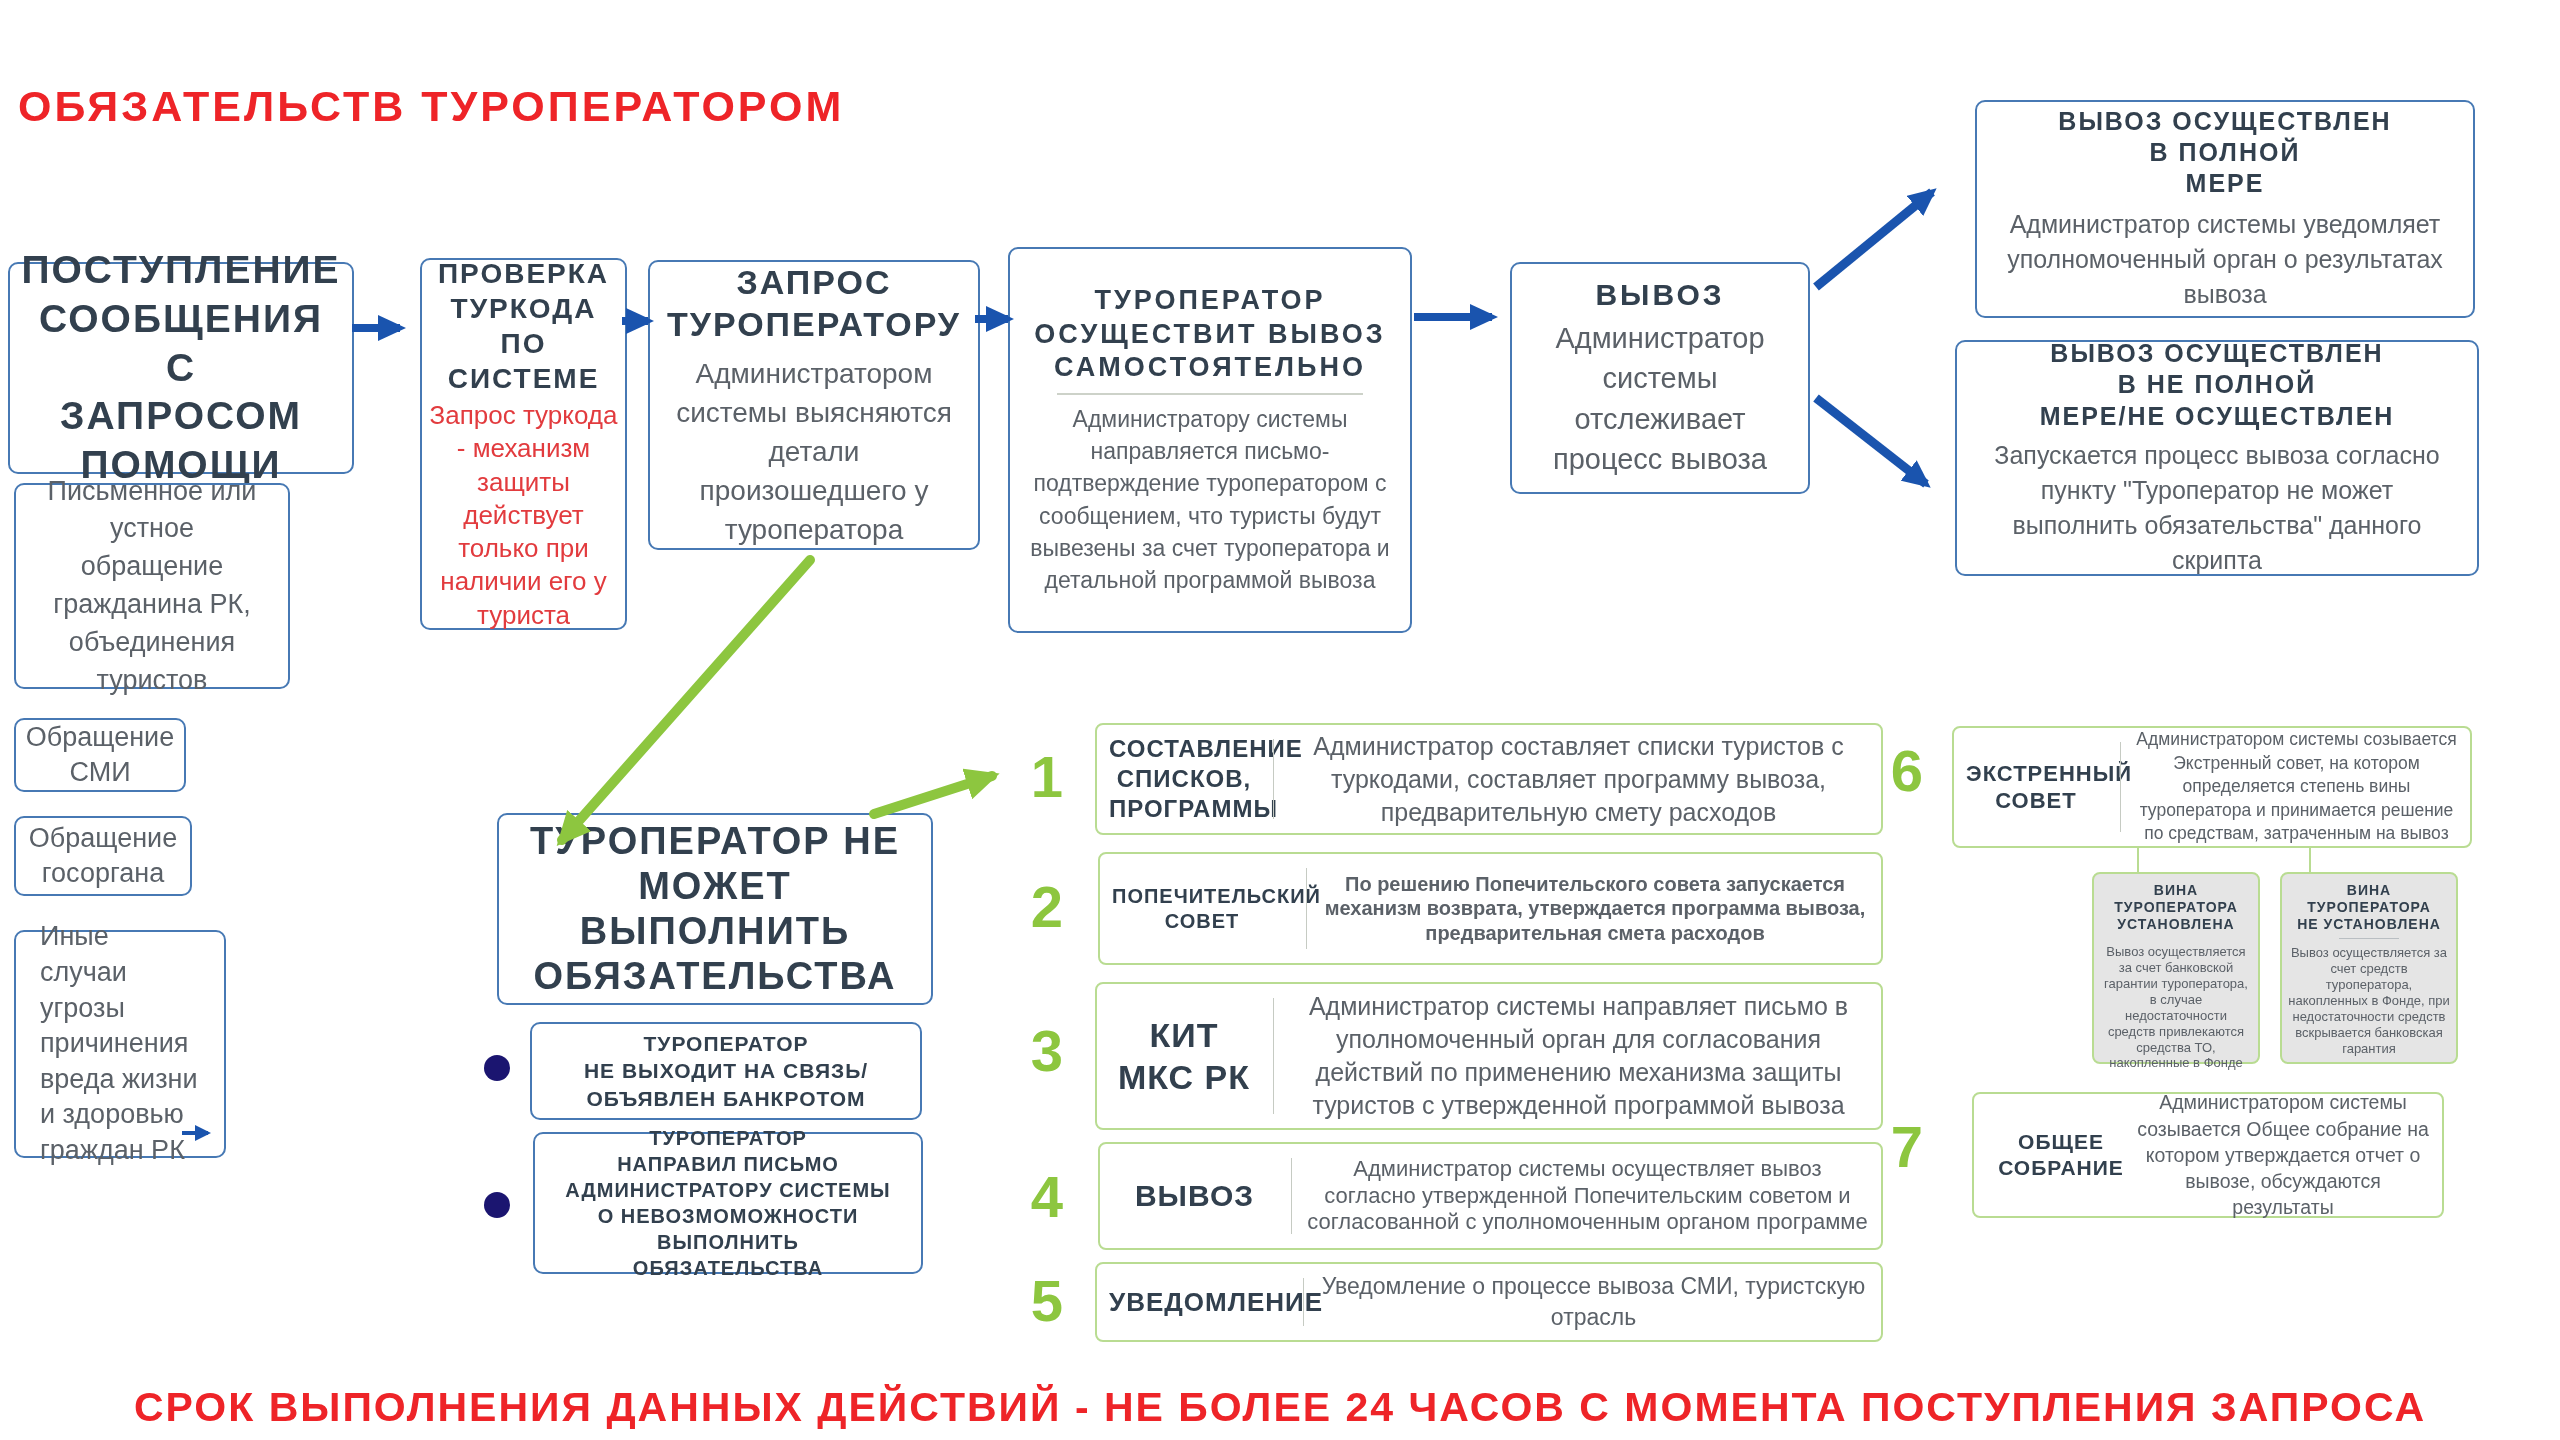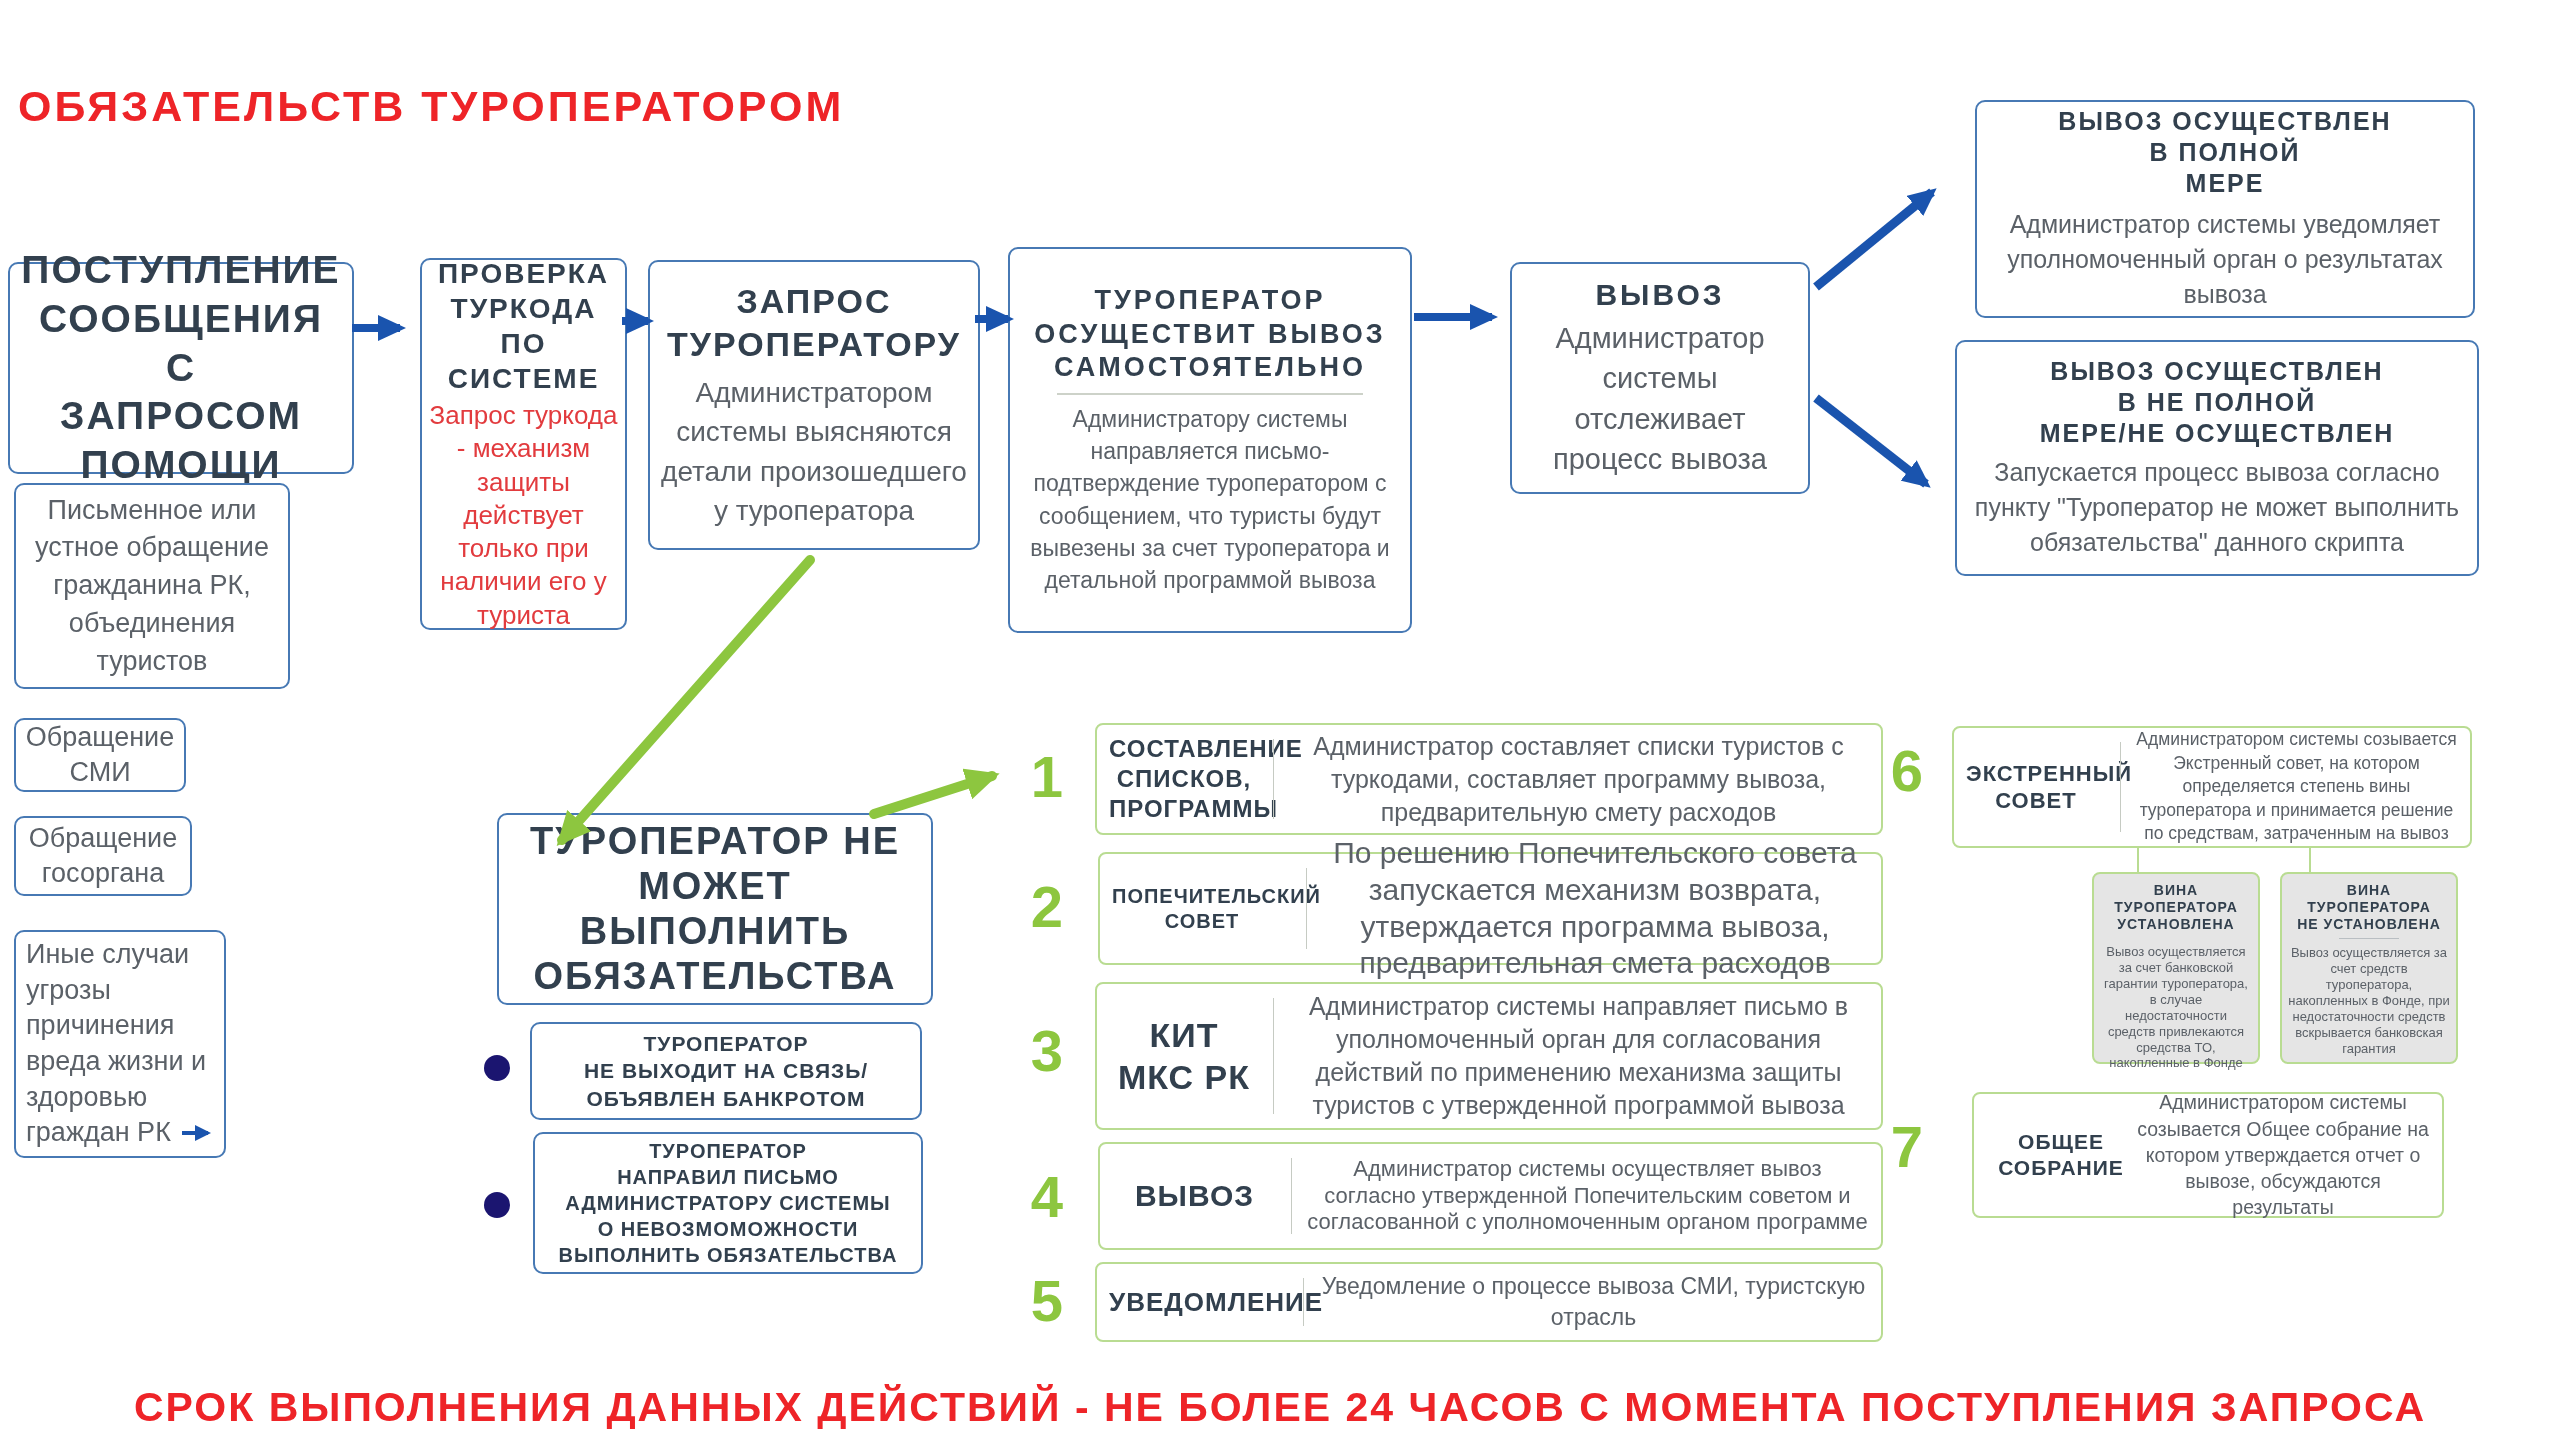--- a/index.html
+++ b/index.html
@@ -1,20 +1,20 @@
 <!DOCTYPE html>
 <html><head>
 <meta charset="utf-8">
 <style>
   html,body{margin:0;padding:0;background:#ffffff;font-family:"Liberation Sans",sans-serif;}
   .canvas{position:relative;width:2560px;height:1440px;background:#ffffff;overflow:hidden;}
   .pre{white-space:pre-line;}
   
   .bbox{position:absolute;background:#fff;border:2px solid #4779b4;border-radius:10px;box-sizing:border-box;
-        display:flex;flex-direction:column;align-items:center;justify-content:center;text-align:center;padding:6px 10px;}
+        display:flex;flex-direction:column;align-items:center;justify-content:center;text-align:center;padding:6px 24px;}
   
   .gbox{position:absolute;background:#fff;border:2px solid #b9dc92;border-radius:8px;box-sizing:border-box;}
   .head{font-weight:700;color:#32404e;letter-spacing:2px;line-height:1.25;}
   .body-txt{color:#5b6168;line-height:1.4;}
   .red-txt{color:#e23b3e;}
   .title-red{position:absolute;color:#ee2428;font-weight:800;letter-spacing:3px;line-height:1.22;}
   .hdiv{height:2px;background:#cdd2c9;width:82%;margin:8px 0;}
   .step{display:flex;align-items:center;padding:4px 12px;}
   .step .lbl{font-weight:700;color:#32404e;letter-spacing:1px;text-align:center;white-space:pre-line;line-height:1.25;flex:none;}
   .step .vdiv{width:1px;background:#c6cbc3;align-self:stretch;margin:10px 14px;flex:none;}
@@ -129,21 +129,21 @@
 ПРОГРАММЫ</div>
     <div class="vdiv"></div>
     <div class="desc" style="font-size:25px;line-height:1.32;">Администратор составляет списки туристов с туркодами, составляет программу вывоза, предварительную смету расходов</div>
   </div>
 
   <div class="num" style="left:1012px;top:878px;">2</div>
   <div class="gbox step" style="left:1098px;top:852px;width:785px;height:113px;">
     <div class="lbl" style="width:180px;font-size:20px;">ПОПЕЧИТЕЛЬСКИЙ
 СОВЕТ</div>
     <div class="vdiv"></div>
-    <div class="desc" style="font-size:30px;line-height:1.22;">По решению Попечительского совета запускается механизм возврата, утверждается программа вывоза, предварительная смета расходов</div>
+    <div class="desc" style="font-size:20px;line-height:1.22;font-weight:bold;">По решению Попечительского совета запускается механизм возврата, утверждается программа вывоза, предварительная смета расходов</div>
   </div>
 
   <div class="num" style="left:1012px;top:1022px;">3</div>
   <div class="gbox step" style="left:1095px;top:982px;width:788px;height:148px;">
     <div class="lbl" style="width:150px;font-size:34px;">КИТ
 МКС РК</div>
     <div class="vdiv"></div>
     <div class="desc" style="font-size:25px;line-height:1.32;">Администратор системы направляет письмо в уполномоченный орган для согласования действий по применению механизма защиты туристов с утвержденной программой вывоза</div>
   </div>
 

